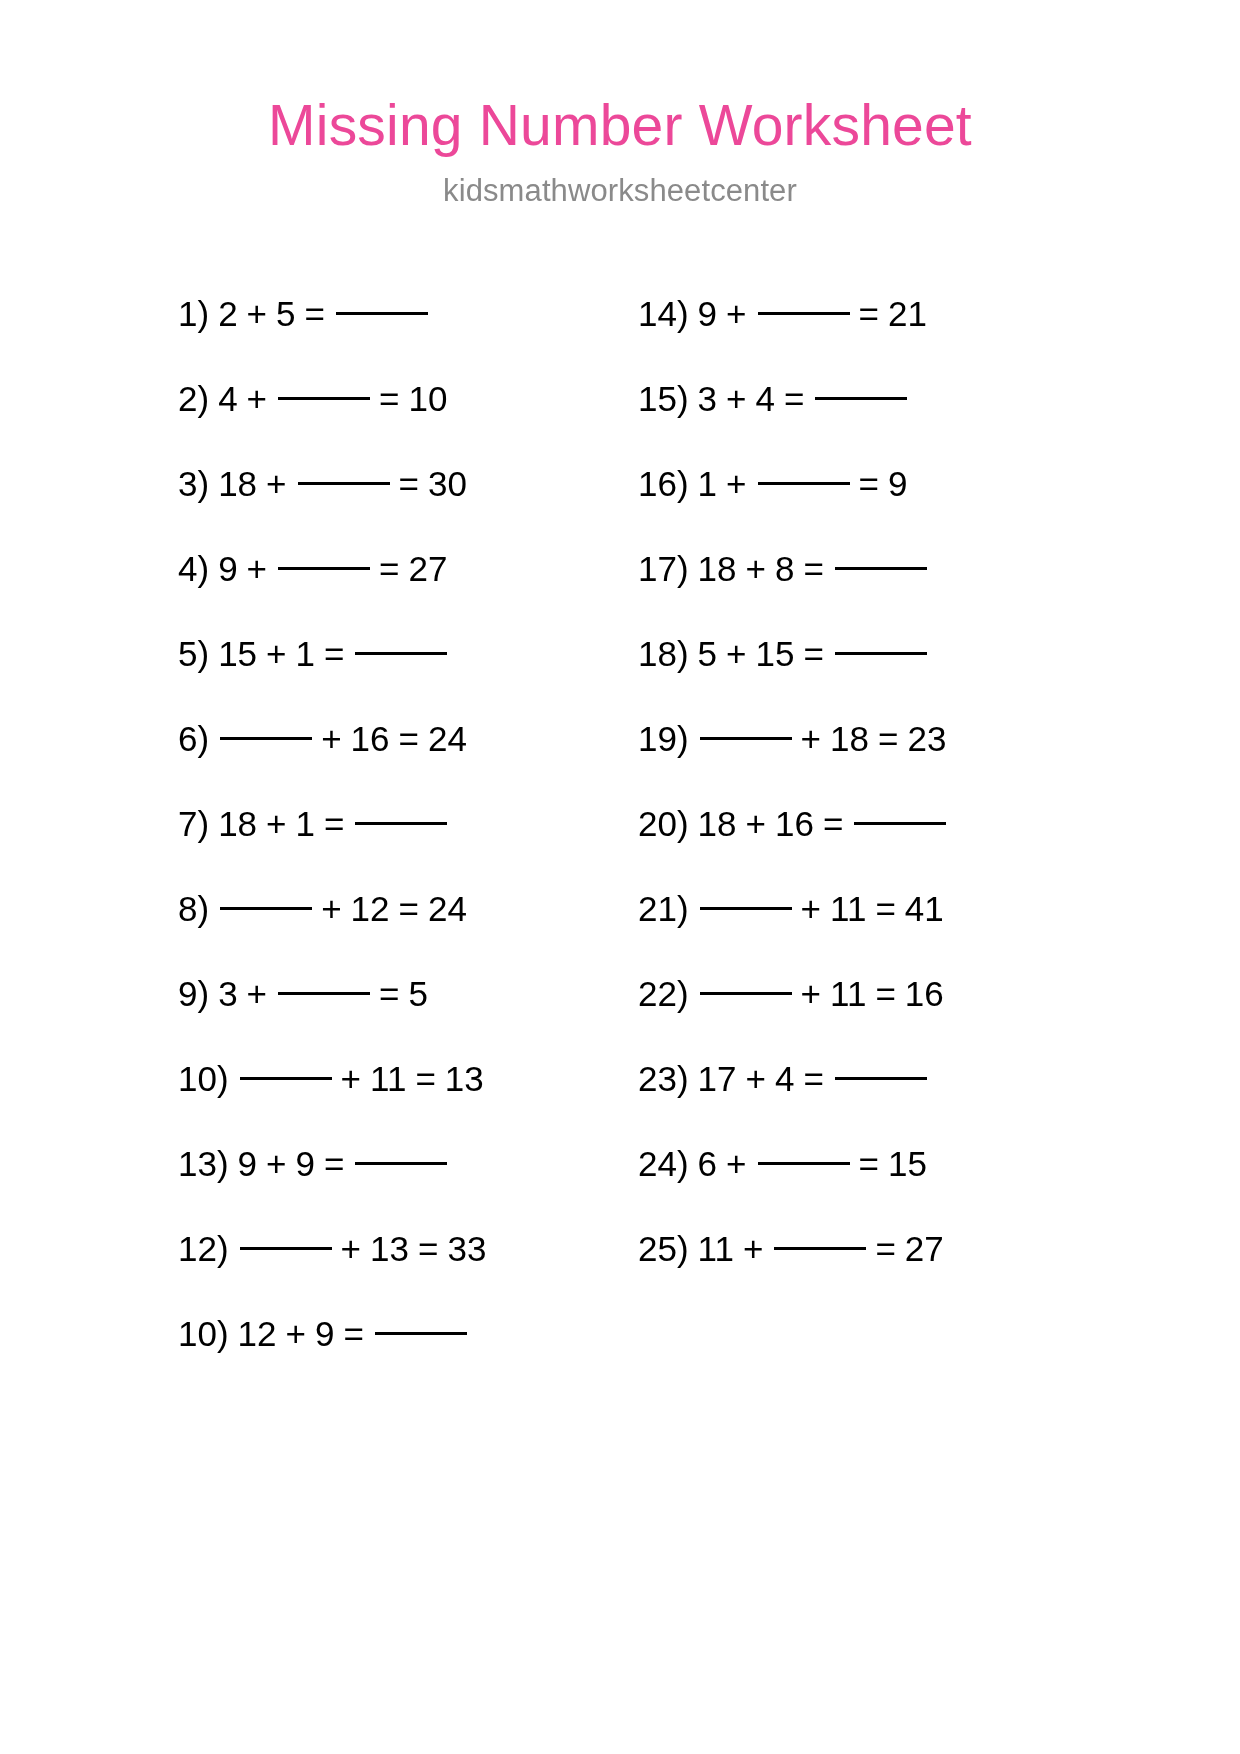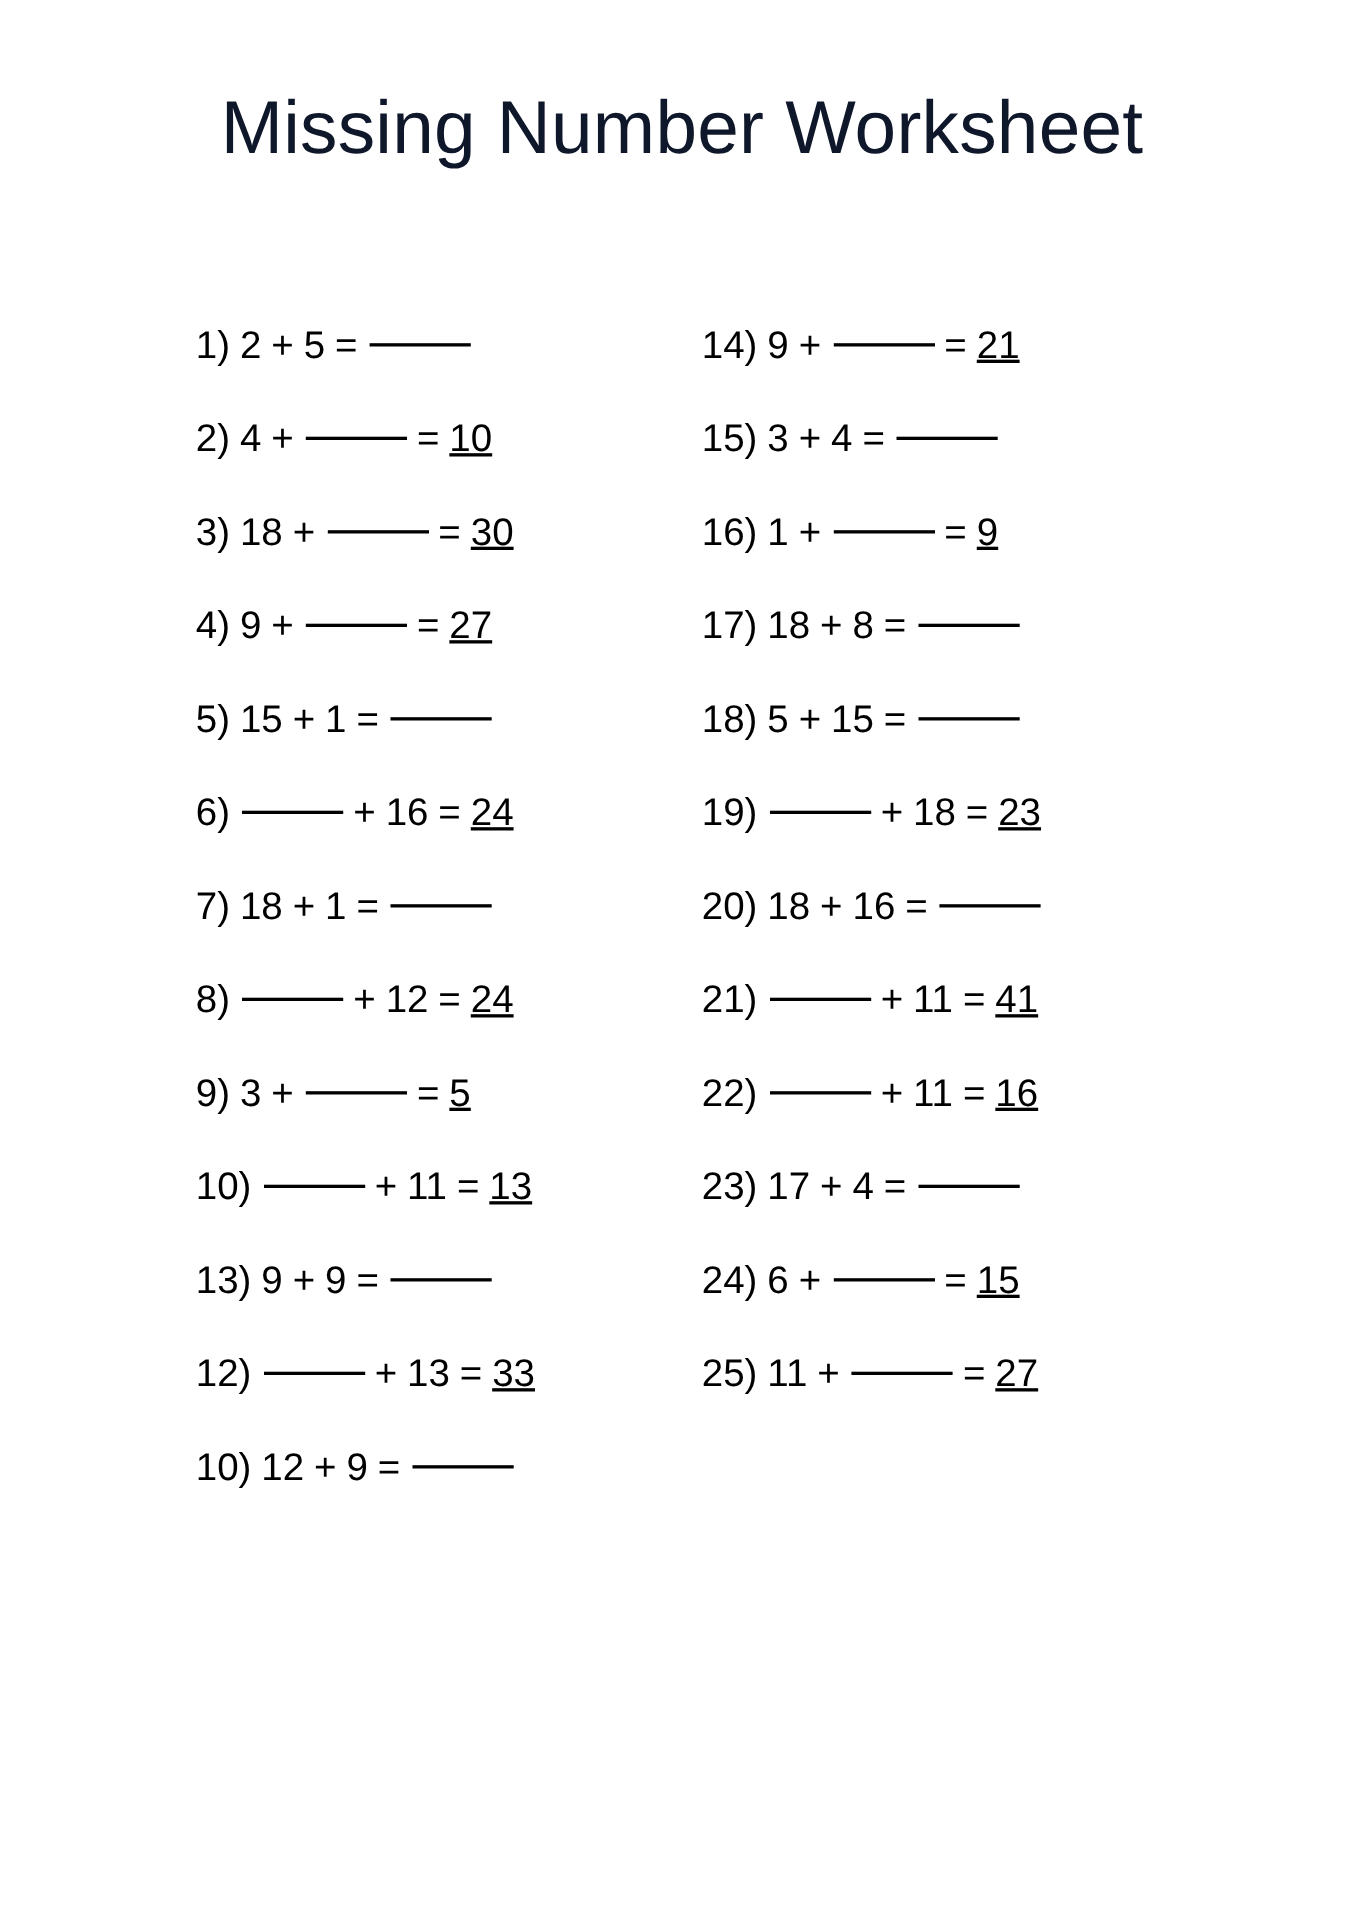--- a/index.html
+++ b/index.html
@@ -22,26 +22,26 @@
     box-sizing: border-box;
     background: #ffffff;
   }
 
   
   .header {
     padding-top: 78px;
     text-align: center;
   }
   .worksheet-title {
-    font-size: 68px;
+    font-size: 57px;
     font-weight: normal;
     letter-spacing: 0.2px;
     line-height: 1.05;
-    margin: 3px;
-    color: #0f172a;
+    margin: 18px;
+    color: #ec4899;
   }
   .worksheet-subtitle {
     font-size: 31px;
     font-weight: normal;
     color: #8a8a8a;
     margin: 14px 0 0 0;
     line-height: 1.1;
     letter-spacing: 0.1px;
   }
 
@@ -77,40 +77,40 @@
     color: #000000;
   }
   .problem .num {
     margin-right: 9px;
   }
   .problem .tok {
     margin-right: 9px;
   }
   .problem .tok:last-child {
     margin-right: 0;
-    text-decoration: underline;
   }
   
   .blank {
     display: inline-block;
     width: 92px;
     border-bottom: 3px solid #000000;
     position: relative;
     top: 16px;
     margin-right: 9px;
     margin-left: 2px;
   }
 </style>
 </head>
 <body>
 
 <div class="page">
 
   <div class="header">
     <h1 class="worksheet-title">Missing Number Worksheet</h1>
+    <div class="worksheet-subtitle">kidsmathworksheetcenter</div>
   </div>
 
   <div class="problems">
     <div class="col col-left" id="col-0">
         <div class="problem">
           <span class="num">1)</span>
           <span class="tok">2</span>
           <span class="tok">+</span>
           <span class="tok">5</span>
           <span class="tok">=</span>

